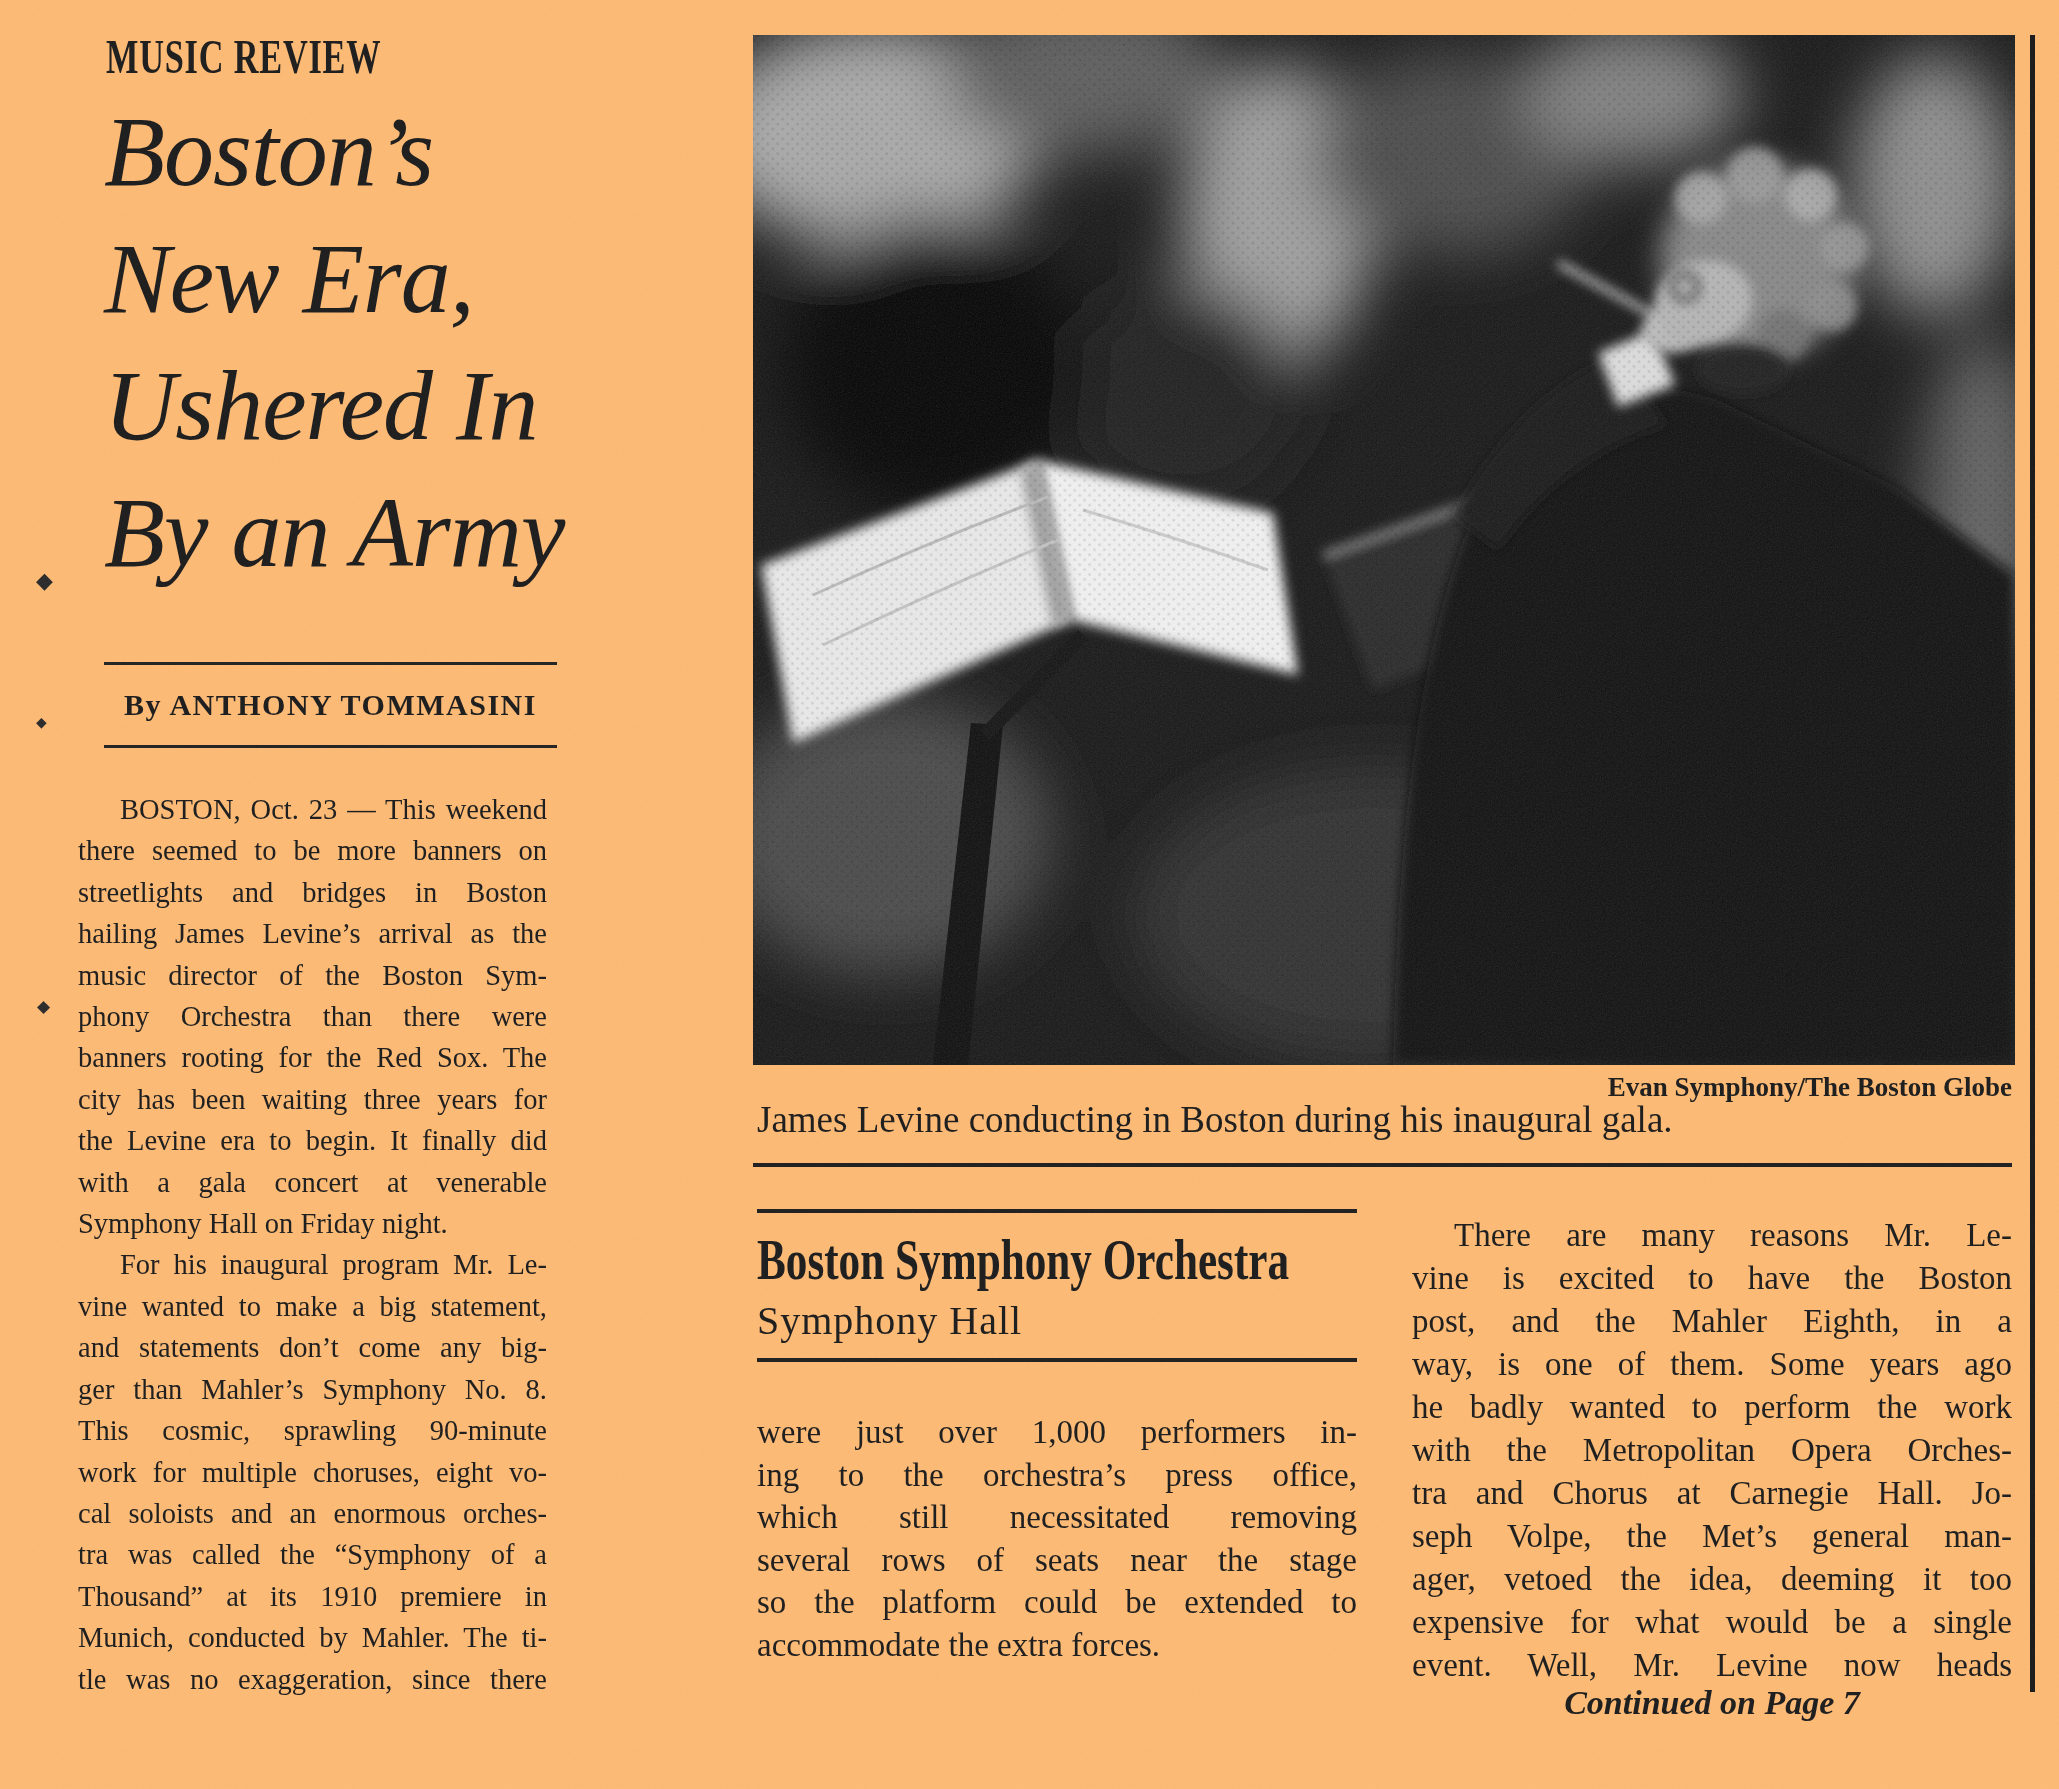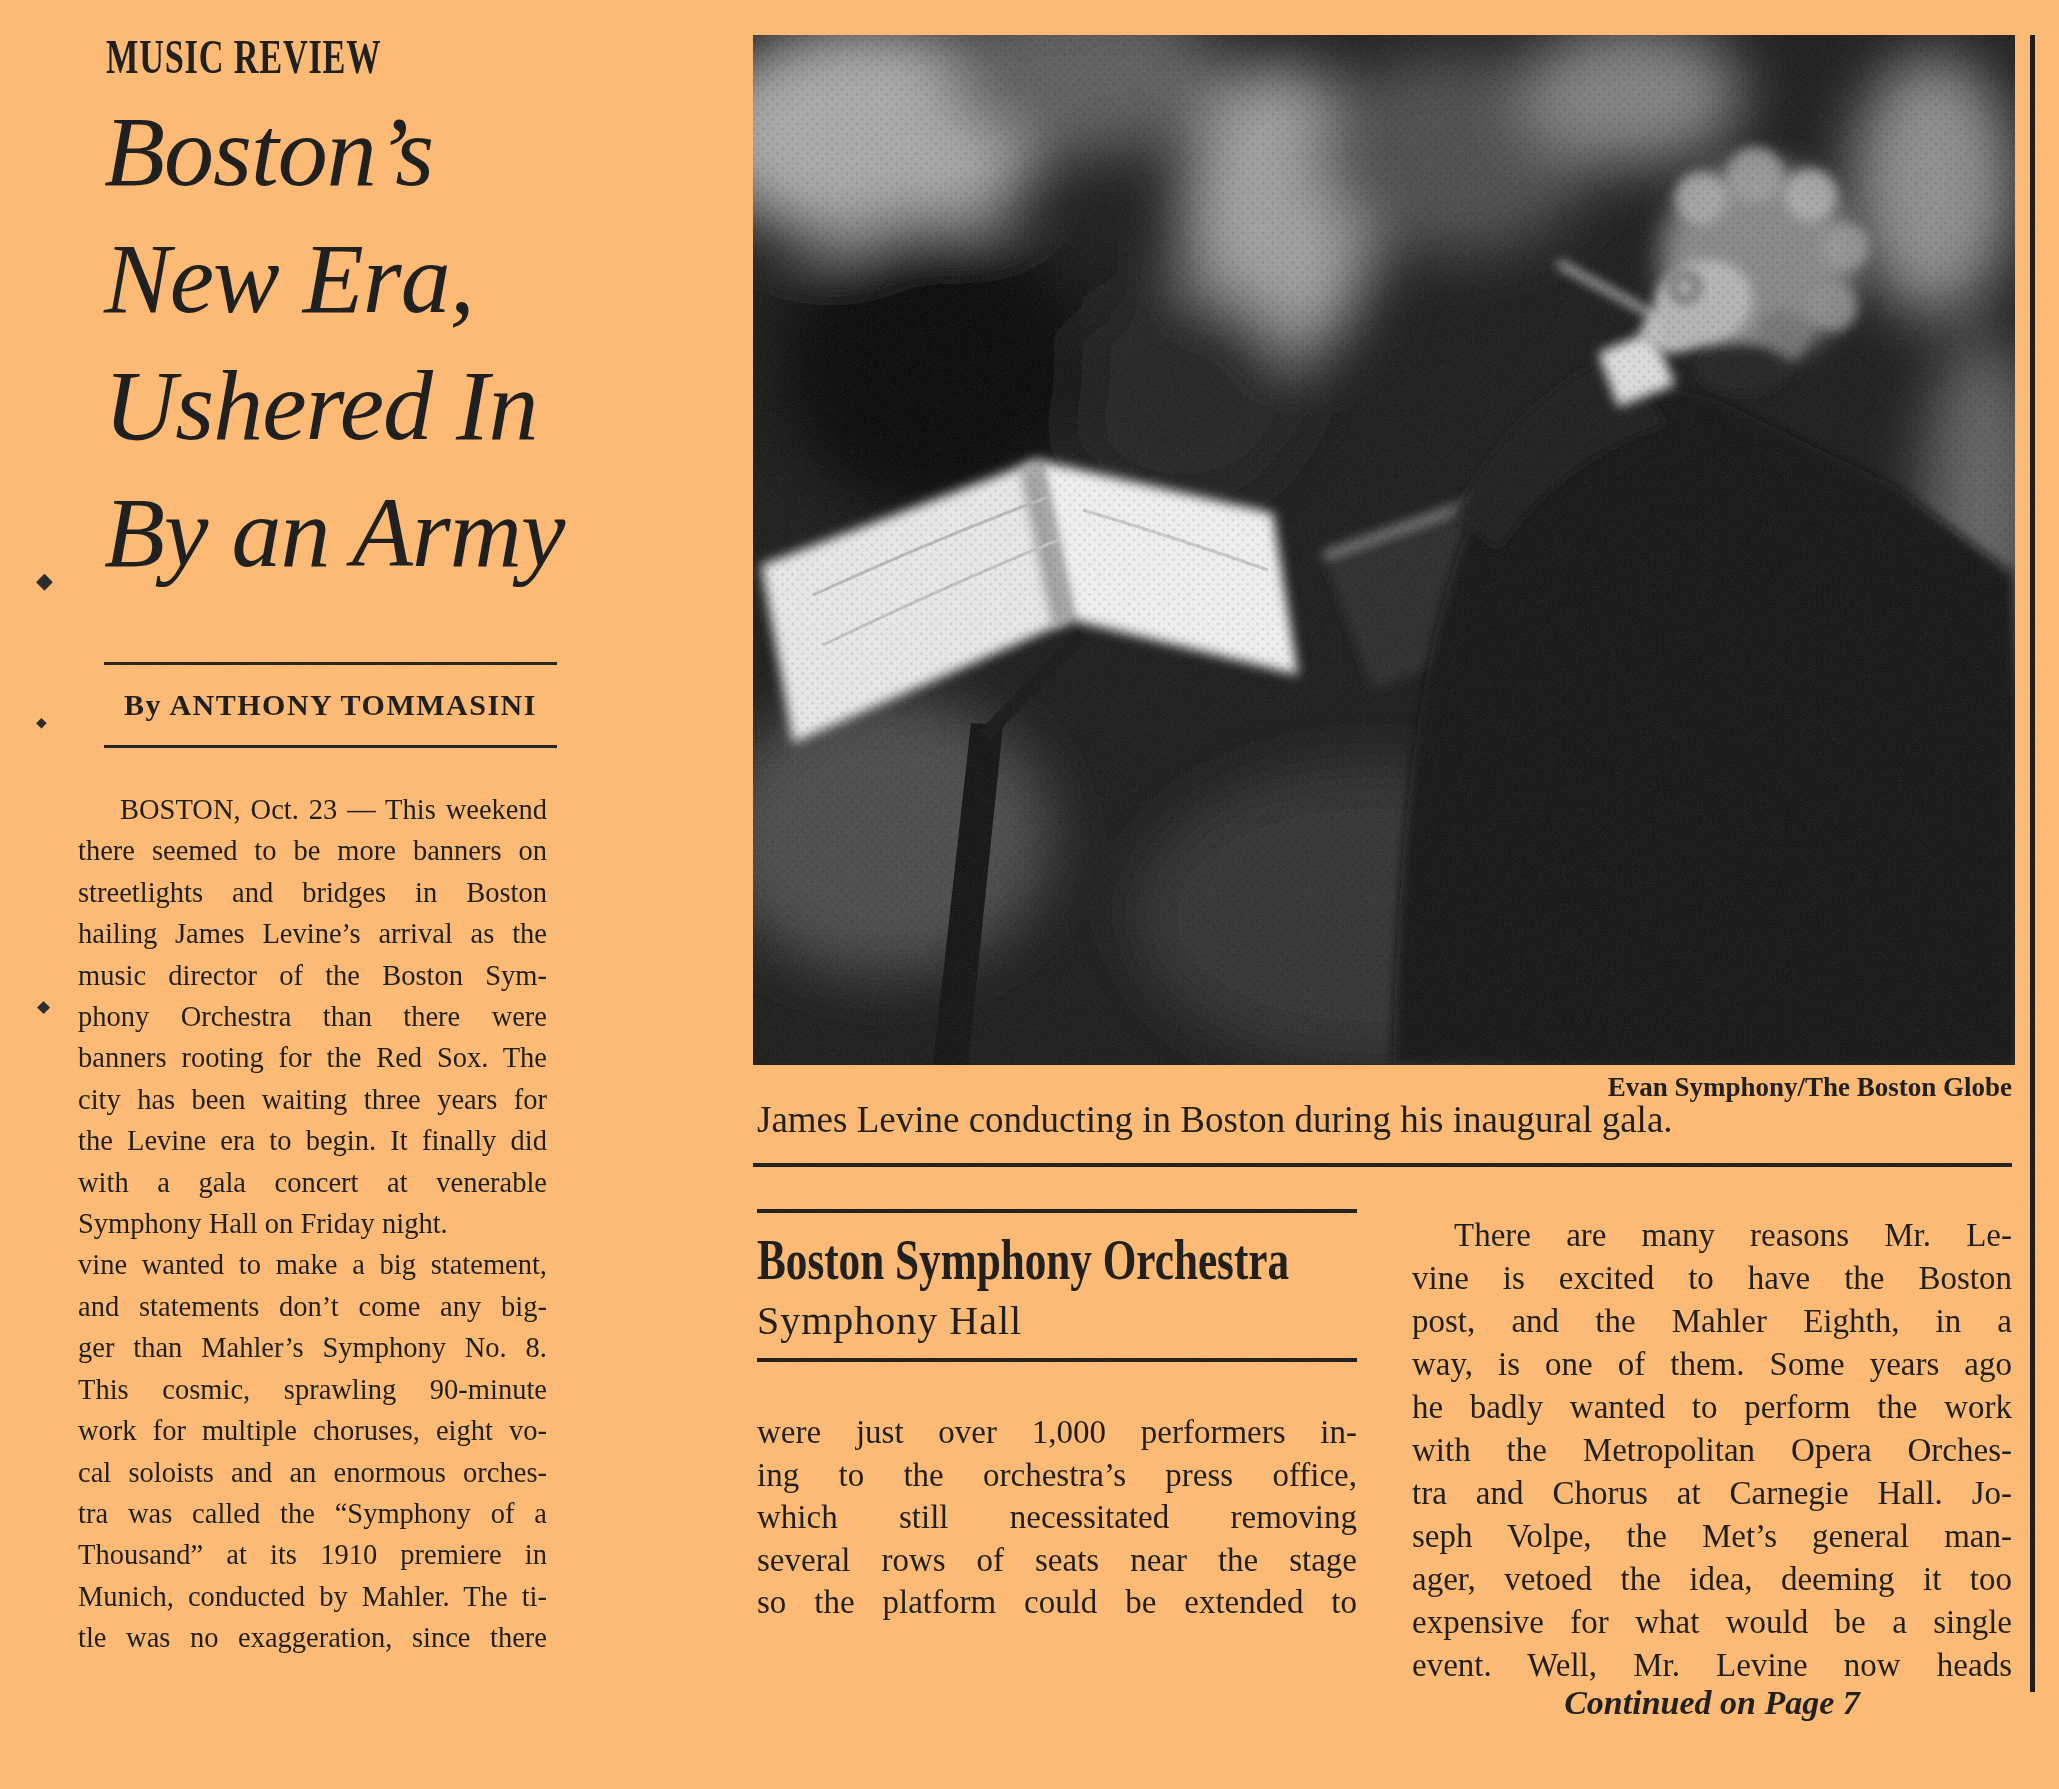--- a/index.html
+++ b/index.html
@@ -72,20 +72,21 @@
         <div class="line">hailing James Levine’s arrival as the</div>
         <div class="line">music director of the Boston Sym-</div>
         <div class="line">phony Orchestra than there were</div>
         <div class="line">banners rooting for the Red Sox. The</div>
         <div class="line">city has been waiting three years for</div>
         <div class="line">the Levine era to begin. It finally did</div>
         <div class="line">with a gala concert at venerable</div>
         <div class="line short">Symphony Hall on Friday night.</div>
       </div>
       <div class="para">
+        <div class="line indent">For his inaugural program Mr. Le-</div>
         <div class="line">vine wanted to make a big statement,</div>
         <div class="line">and statements don’t come any big-</div>
         <div class="line">ger than Mahler’s Symphony No. 8.</div>
         <div class="line">This cosmic, sprawling 90-minute</div>
         <div class="line">work for multiple choruses, eight vo-</div>
         <div class="line">cal soloists and an enormous orches-</div>
         <div class="line">tra was called the “Symphony of a</div>
         <div class="line">Thousand” at its 1910 premiere in</div>
         <div class="line">Munich, conducted by Mahler. The ti-</div>
         <div class="line">tle was no exaggeration, since there</div>
@@ -180,20 +181,21 @@
   <div class="abs bso-venue">Symphony Hall</div>
   <div class="abs bso-rule" style="top:1358px;"></div>
 
   <div class="abs col mid-col">
       <div class="para">
         <div class="line">were just over 1,000 performers in-</div>
         <div class="line">ing to the orchestra’s press office,</div>
         <div class="line">which still necessitated removing</div>
         <div class="line">several rows of seats near the stage</div>
         <div class="line">so the platform could be extended to</div>
+        <div class="line short">accommodate the extra forces.</div>
       </div>
     </div>
   <div class="abs col right-col">
       <div class="para">
         <div class="line indent">There are many reasons Mr. Le-</div>
         <div class="line">vine is excited to have the Boston</div>
         <div class="line">post, and the Mahler Eighth, in a</div>
         <div class="line">way, is one of them. Some years ago</div>
         <div class="line">he badly wanted to perform the work</div>
         <div class="line">with the Metropolitan Opera Orches-</div>

